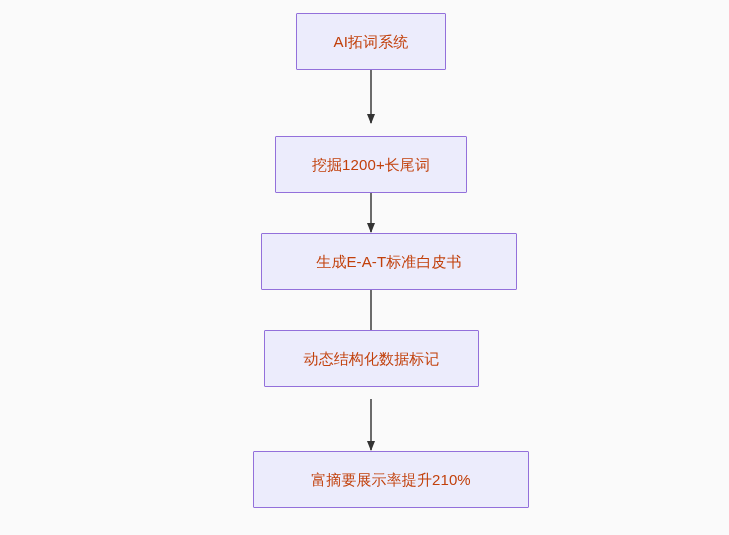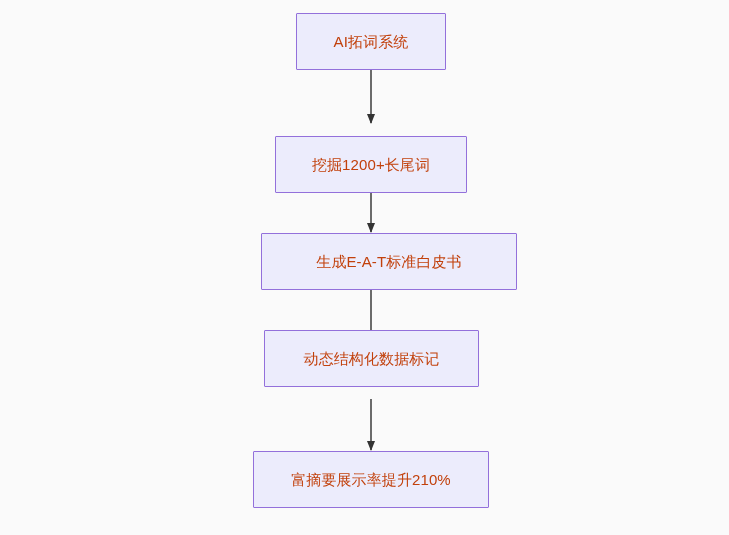--- a/index.html
+++ b/index.html
@@ -42,21 +42,21 @@
     font-size: 15px;
     line-height: 1.2;
     white-space: nowrap;
     letter-spacing: 0.1px;
   }
   
   .n1 { left: 296px; top: 13px;  width: 150px; height: 57px; }
   .n2 { left: 275px; top: 124px; width: 192px; height: 57px; margin-top: 12px; }
   .n3 { left: 261px; top: 233px; width: 256px; height: 57px; }
   .n4 { left: 264px; top: 322px; width: 215px; height: 57px; margin-top: 8px; }
-  .n5 { left: 253px; top: 451px; width: 236px; height: 57px; }
+  .n5 { left: 253px; top: 451px; width: 276px; height: 57px; }
 </style>
 </head>
 <body>
 
 <div id="flowchart">
 
   <svg class="edge-layer" width="729" height="535" viewBox="0 0 729 535">
     <defs>
       <marker id="arrowhead" markerWidth="10" markerHeight="8" refX="9" refY="4" orient="auto" markerUnits="userSpaceOnUse">
         <path d="M0,0 L10,4 L0,8 Z" fill="#333333"></path>

